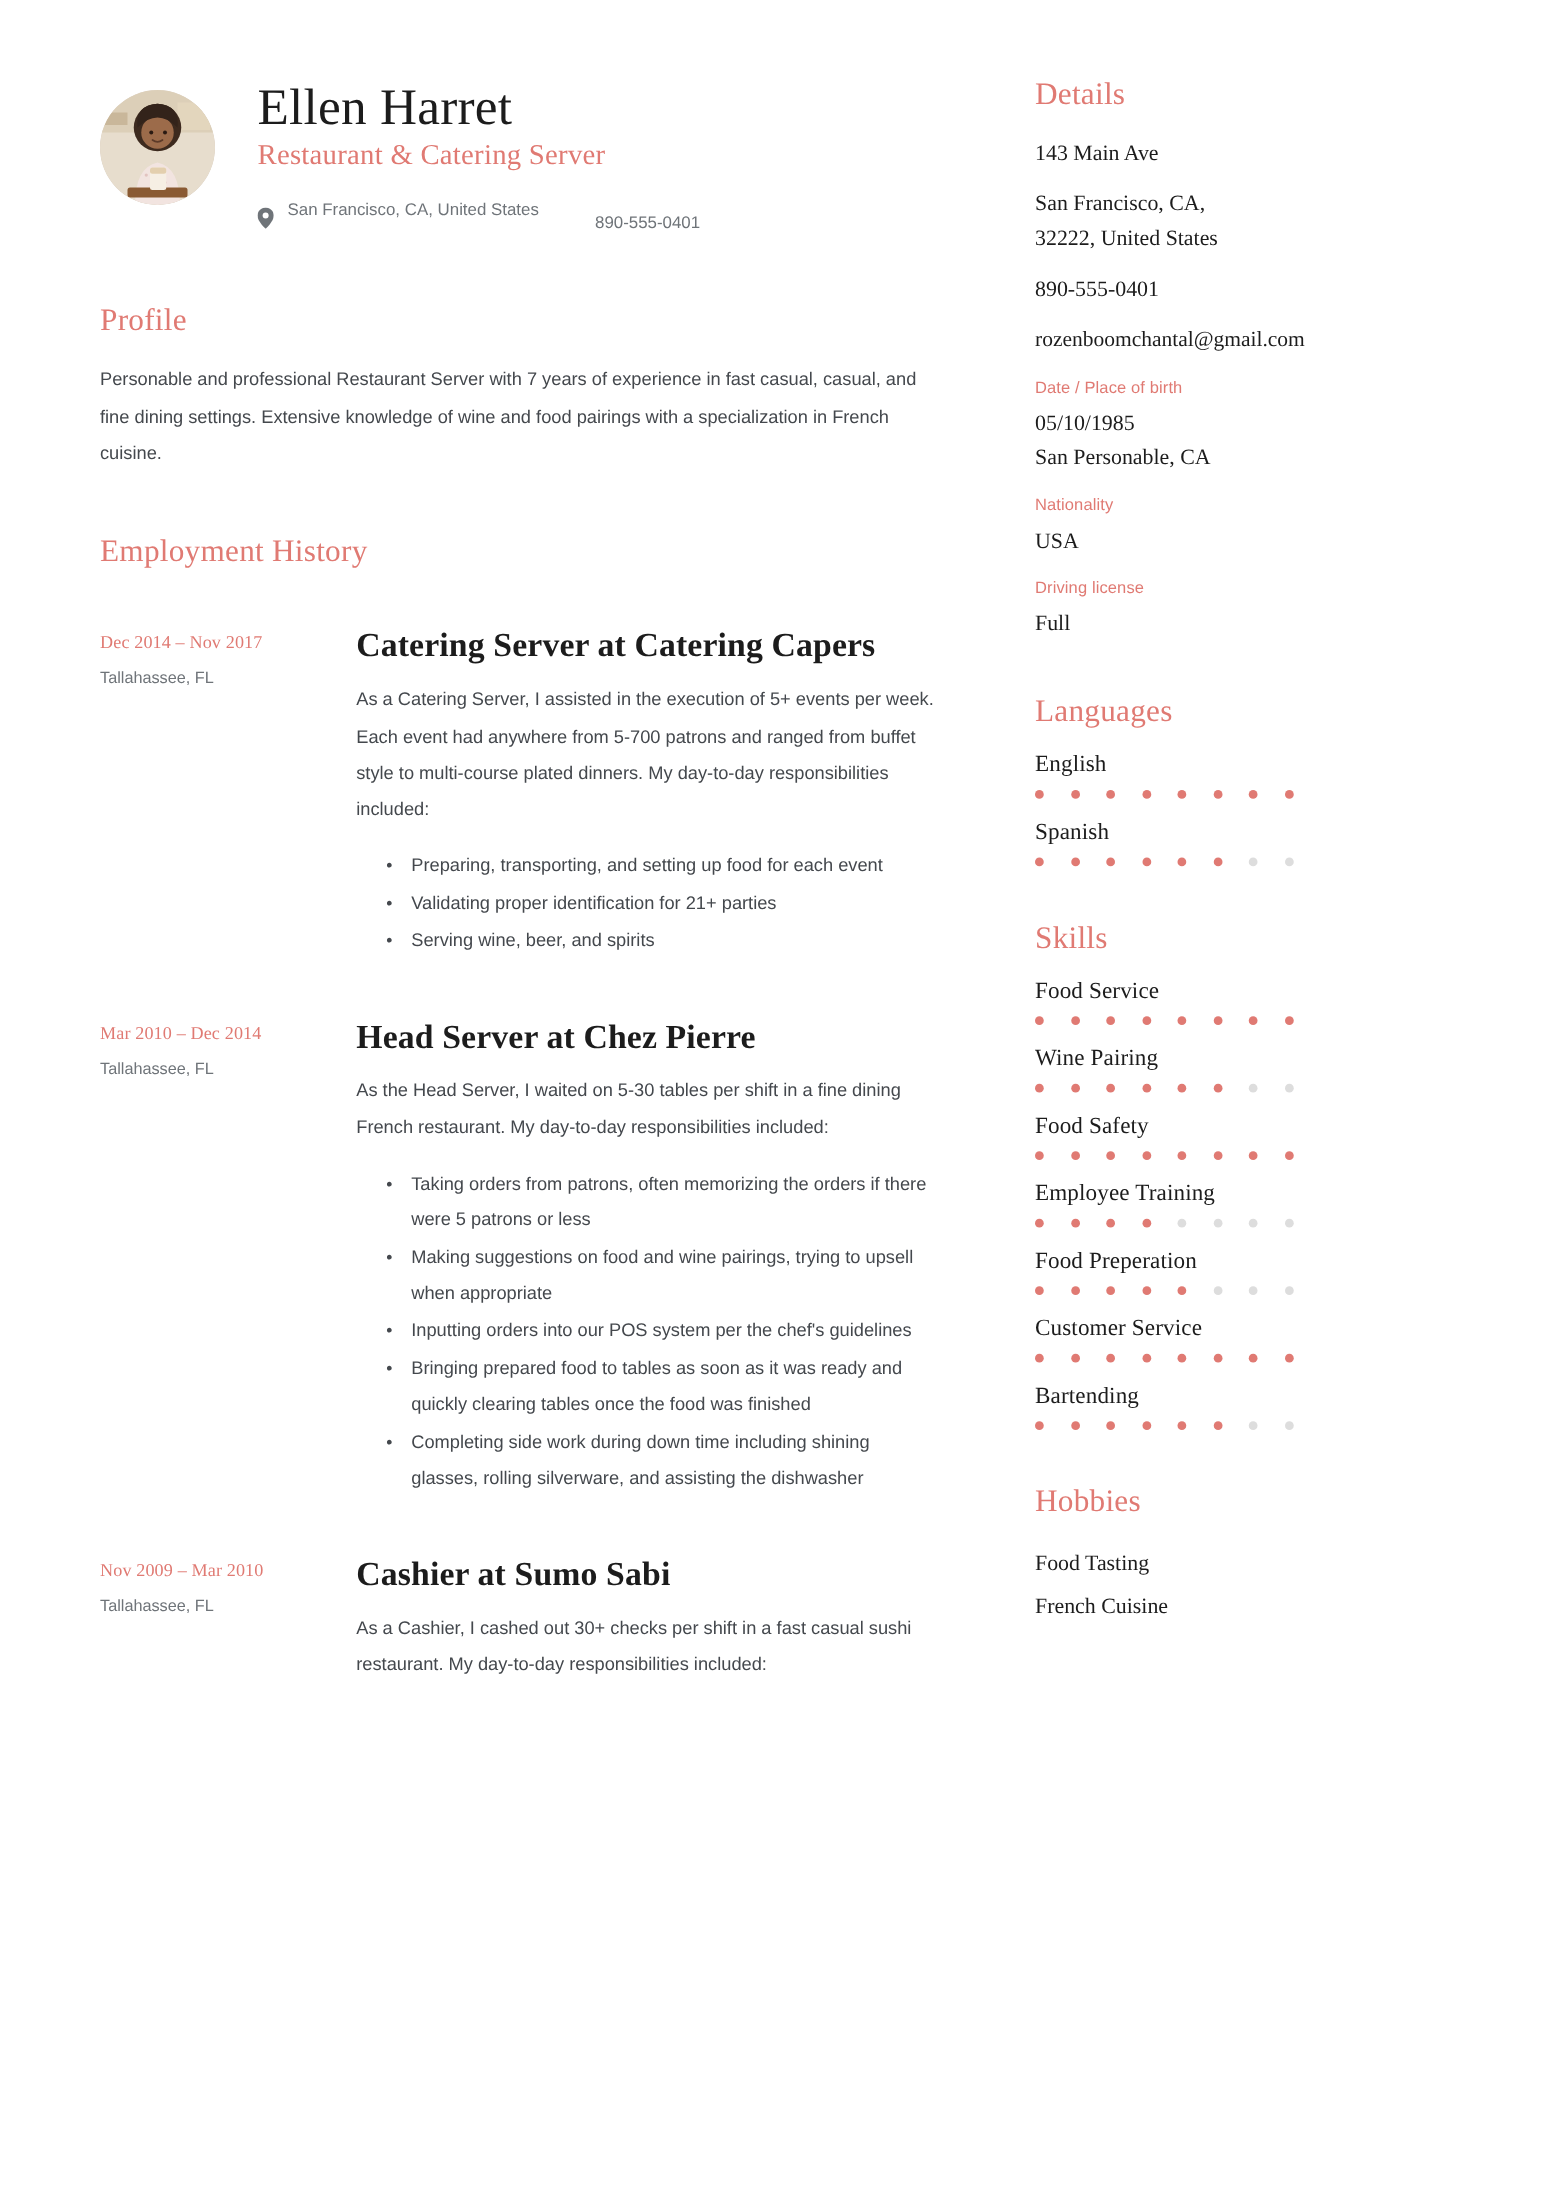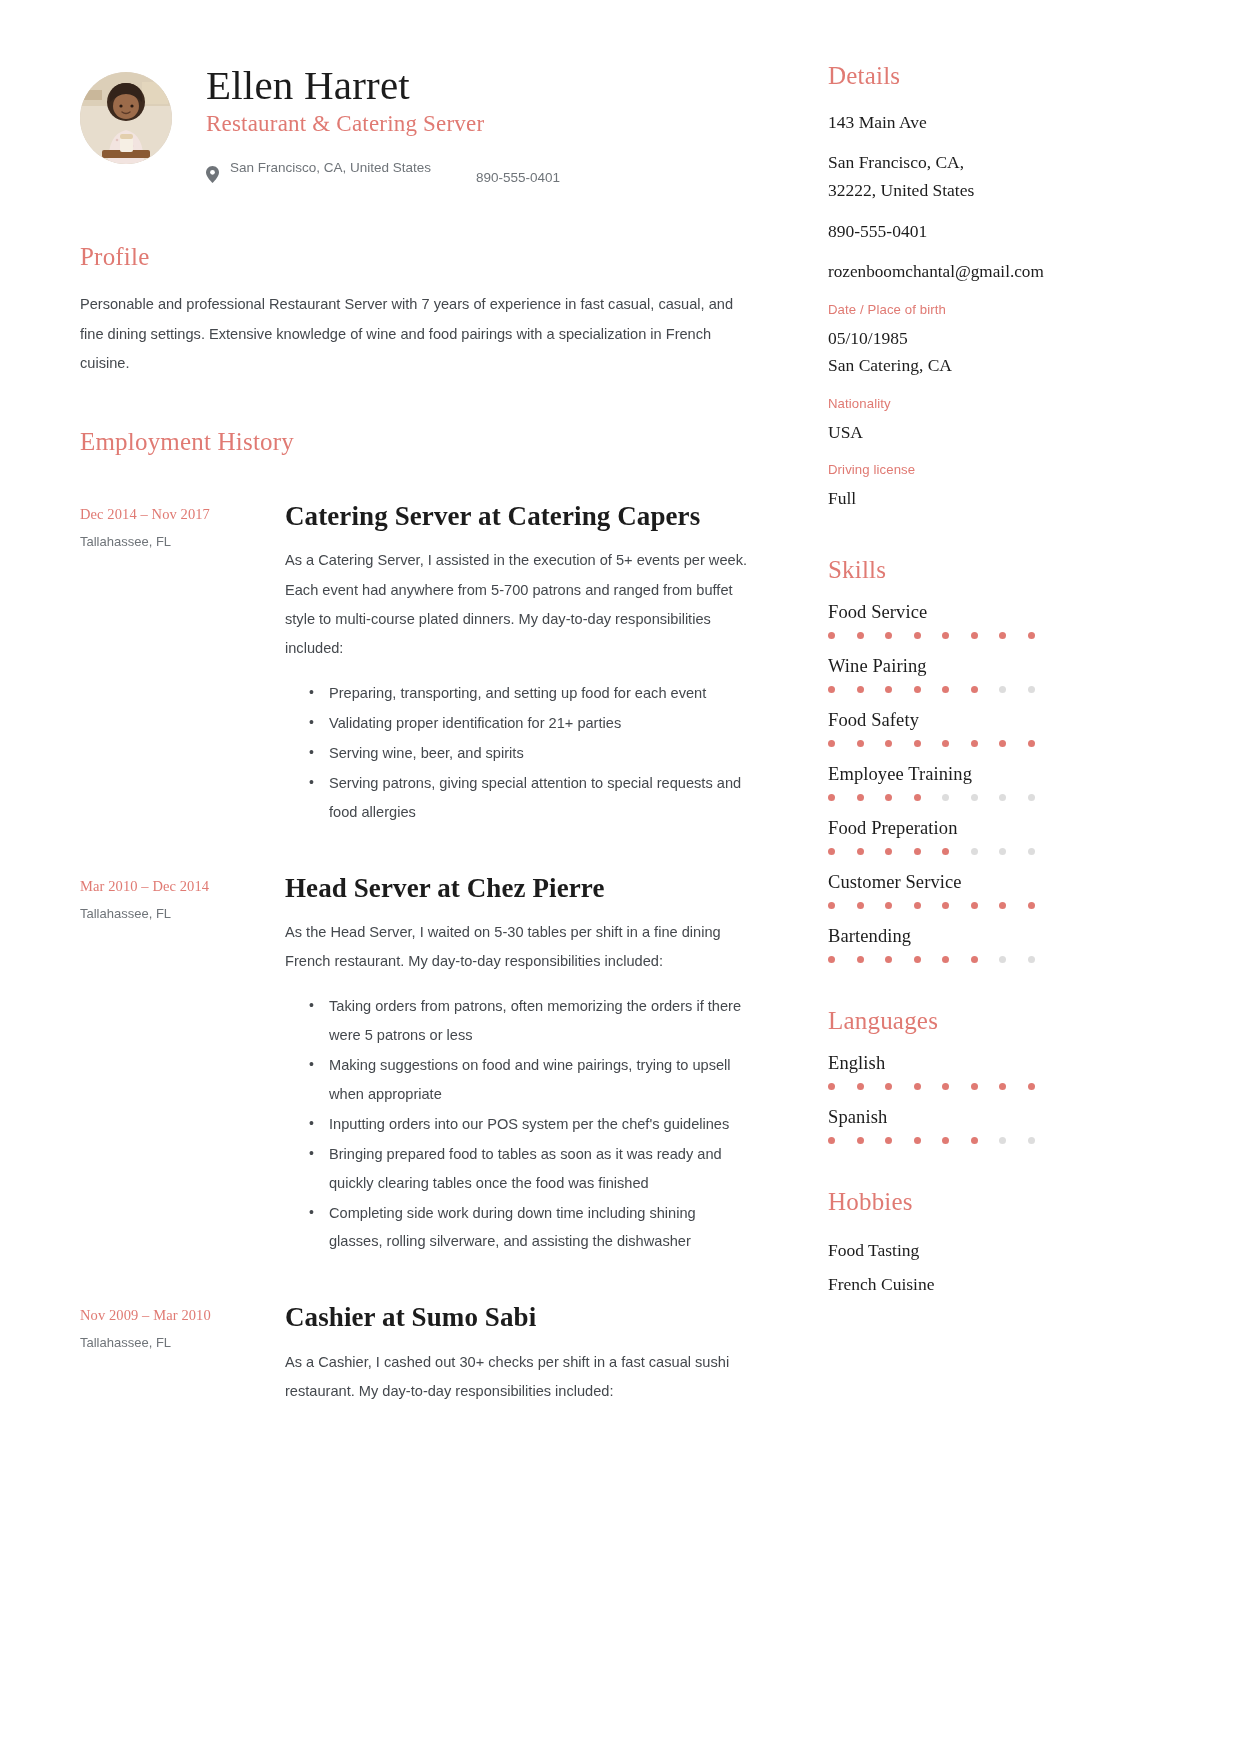--- a/index.html
+++ b/index.html
@@ -201,21 +201,20 @@
                 <div class="job-dates">Dec 2014 – Nov 2017</div>
                 <div class="job-loc">Tallahassee, FL</div>
               </div>
               <div class="job-body">
                 <div class="job-title">Catering Server at Catering Capers</div>
                 <div class="job-desc">As a Catering Server, I assisted in the execution of 5+ events per week. Each event had anywhere from 5-700 patrons and ranged from buffet style to multi-course plated dinners. My day-to-day responsibilities included:</div>
                 <ul class="job-bullets">
                   <li>Preparing, transporting, and setting up food for each event</li>
                   <li>Validating proper identification for 21+ parties</li>
                   <li>Serving wine, beer, and spirits</li>
-                  <li>Serving patrons, giving special attention to special requests and food allergies</li>
                 </ul>
               </div>
             </div>
             <div class="job">
               <div class="job-meta">
                 <div class="job-dates">Mar 2010 – Dec 2014</div>
                 <div class="job-loc">Tallahassee, FL</div>
               </div>
               <div class="job-body">
                 <div class="job-title">Head Server at Chez Pierre</div>
@@ -252,28 +251,60 @@
         <div class="r-value">
           <div>San Francisco, CA,</div>
           <div>32222, United States</div>
         </div>
         <div class="r-line">890-555-0401</div>
         <div class="r-line email">rozenboomchantal@gmail.com</div>
 
         <div class="r-label">Date / Place of birth</div>
         <div class="r-value">
           <div>05/10/1985</div>
-          <div>San Catering, CA</div>
+          <div>San Personable, CA</div>
         </div>
 
         <div class="r-label">Nationality</div>
         <div class="r-value">USA</div>
 
         <div class="r-label">Driving license</div>
         <div class="r-value">Full</div>
+      </div>
+
+      <div class="r-sec skills-top">
+        <div class="r-title">Languages</div>
+        <div id="languages">
+            <div class="skill-item">
+              <div class="skill-name">English</div>
+              <div class="dots">
+                <span class="dot"></span>
+                <span class="dot"></span>
+                <span class="dot"></span>
+                <span class="dot"></span>
+                <span class="dot"></span>
+                <span class="dot"></span>
+                <span class="dot"></span>
+                <span class="dot"></span>
+              </div>
+            </div>
+            <div class="skill-item">
+              <div class="skill-name">Spanish</div>
+              <div class="dots">
+                <span class="dot"></span>
+                <span class="dot"></span>
+                <span class="dot"></span>
+                <span class="dot"></span>
+                <span class="dot"></span>
+                <span class="dot"></span>
+                <span class="dot off"></span>
+                <span class="dot off"></span>
+              </div>
+            </div>
+          </div>
       </div>
 
       <div class="r-sec skills-top">
         <div class="r-title">Skills</div>
         <div id="skills">
             <div class="skill-item">
               <div class="skill-name">Food Service</div>
               <div class="dots">
                 <span class="dot"></span>
                 <span class="dot"></span>
@@ -345,52 +376,20 @@
                 <span class="dot"></span>
                 <span class="dot"></span>
                 <span class="dot"></span>
                 <span class="dot"></span>
                 <span class="dot"></span>
                 <span class="dot"></span>
               </div>
             </div>
             <div class="skill-item">
               <div class="skill-name">Bartending</div>
-              <div class="dots">
-                <span class="dot"></span>
-                <span class="dot"></span>
-                <span class="dot"></span>
-                <span class="dot"></span>
-                <span class="dot"></span>
-                <span class="dot"></span>
-                <span class="dot off"></span>
-                <span class="dot off"></span>
-              </div>
-            </div>
-          </div>
-      </div>
-
-      <div class="r-sec skills-top">
-        <div class="r-title">Languages</div>
-        <div id="languages">
-            <div class="skill-item">
-              <div class="skill-name">English</div>
-              <div class="dots">
-                <span class="dot"></span>
-                <span class="dot"></span>
-                <span class="dot"></span>
-                <span class="dot"></span>
-                <span class="dot"></span>
-                <span class="dot"></span>
-                <span class="dot"></span>
-                <span class="dot"></span>
-              </div>
-            </div>
-            <div class="skill-item">
-              <div class="skill-name">Spanish</div>
               <div class="dots">
                 <span class="dot"></span>
                 <span class="dot"></span>
                 <span class="dot"></span>
                 <span class="dot"></span>
                 <span class="dot"></span>
                 <span class="dot"></span>
                 <span class="dot off"></span>
                 <span class="dot off"></span>
               </div>

